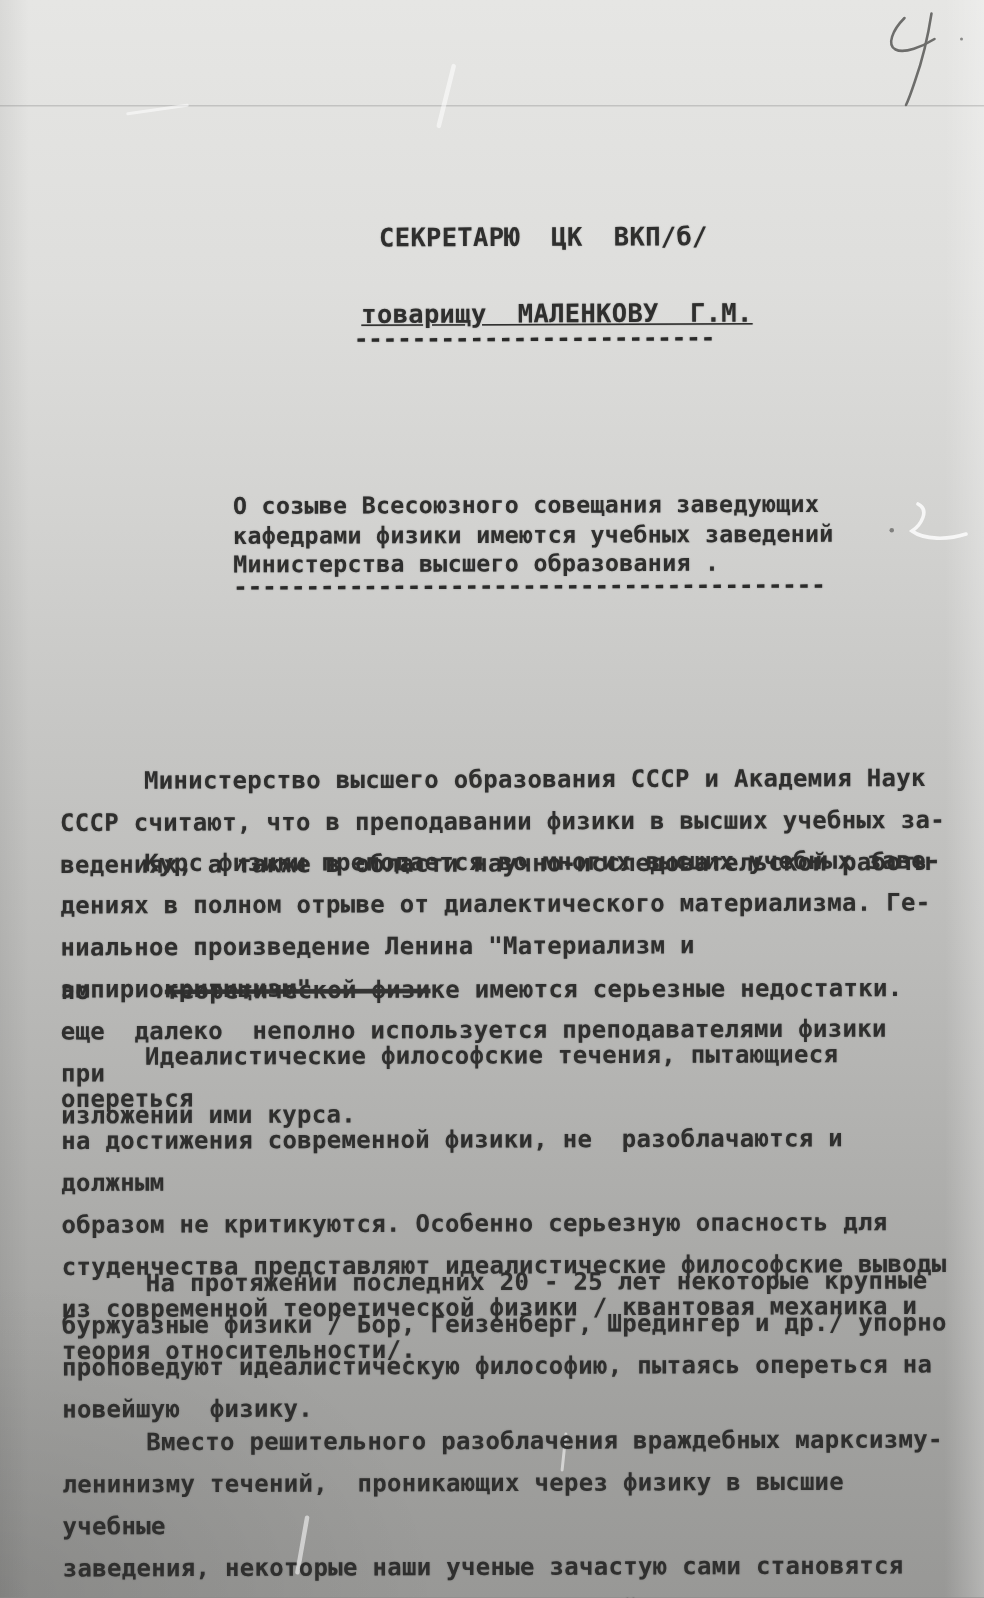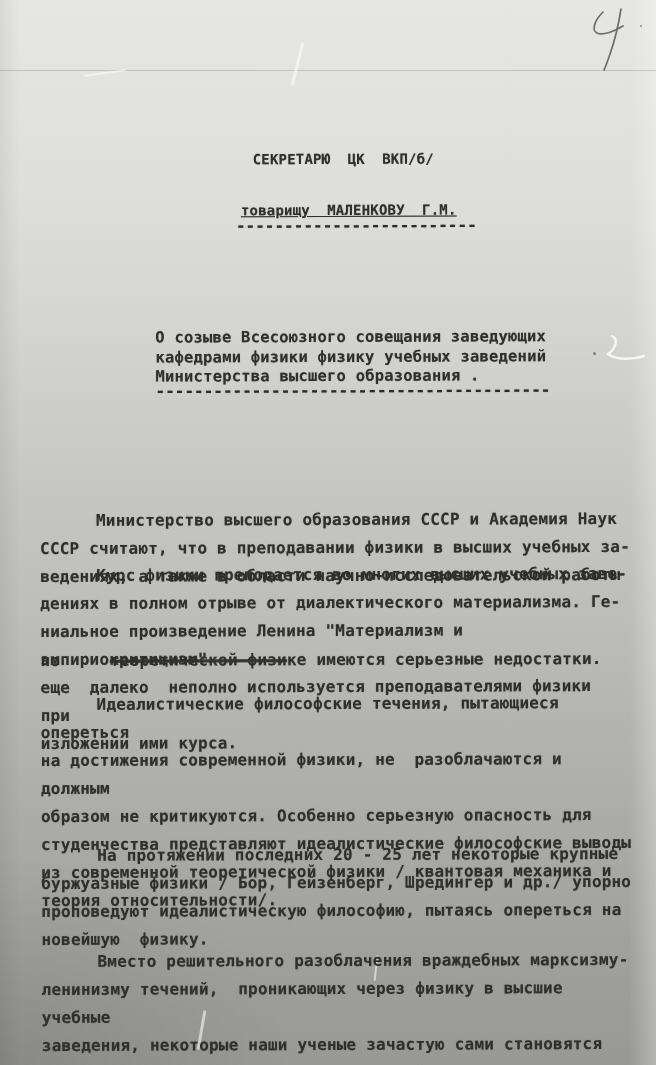--- a/index.html
+++ b/index.html
@@ -17,21 +17,21 @@
       linear-gradient(180deg,#e6e6e4 0%, #dededc 18%, #d3d3d1 32%, #c6c6c4 46%, #bbbbb9 60%, #aeaeac 74%, #a2a2a0 87%, #989896 100%);
   }
   .typed{
     position:absolute;
     color:#2f2f2e;
     font-weight:bold;
     text-shadow:0 0 1px rgba(47,47,46,0.45);
     white-space:pre-wrap;
     letter-spacing:0.2px;
   }
-  .hdr{font-size:14px;line-height:22px;}
+  .hdr{font-size:17px;line-height:22px;}
   .subj{font-size:15.5px;line-height:19.5px;}
   .bodytext{font-size:16px;line-height:28px;width:596px;}
   .indent{text-indent:56px;}
   .dashes{font-size:16px;line-height:14px;letter-spacing:0;color:#2b2b2a;}
   .strike{
     text-decoration:line-through;
     text-decoration-thickness:2.5px;
     text-decoration-color:#343433;
     padding-left:40px;
   }
@@ -70,21 +70,21 @@
     </svg>
   </div>
 
   <div class="content">
 
     <div class="typed hdr" style="left:254px;top:148px;">СЕКРЕТАРЮ  ЦК  ВКП/б/</div>
     <div class="typed hdr" style="left:242px;top:199px;text-decoration:underline;">товарищу  МАЛЕНКОВУ  Г.М.</div>
     <div class="typed dashes" style="left:237px;top:219px;">-------------------------</div>
 
     <div class="typed subj" style="left:156px;top:328px;">О созыве Всесоюзного совещания заведующих
-кафедрами физики физику учебных заведений
+кафедрами физики имеются учебных заведений
 Министерства высшего образования .</div>
     <div class="typed dashes" style="left:156px;top:384px;">-----------------------------------------</div>
 
     <div class="typed bodytext" style="left:40px;top:450px;">
       <div class="indent">Министерство высшего образования СССР и Академия Наук
 СССР считают, что в преподавании физики в высших учебных за-
 ведениях, а также в области научно-исследовательской работы</div>
       <div><span>по </span><span class="strike">теоретической физи</span><span>ке имеются серьезные недостатки.</span></div>
     </div>
 

